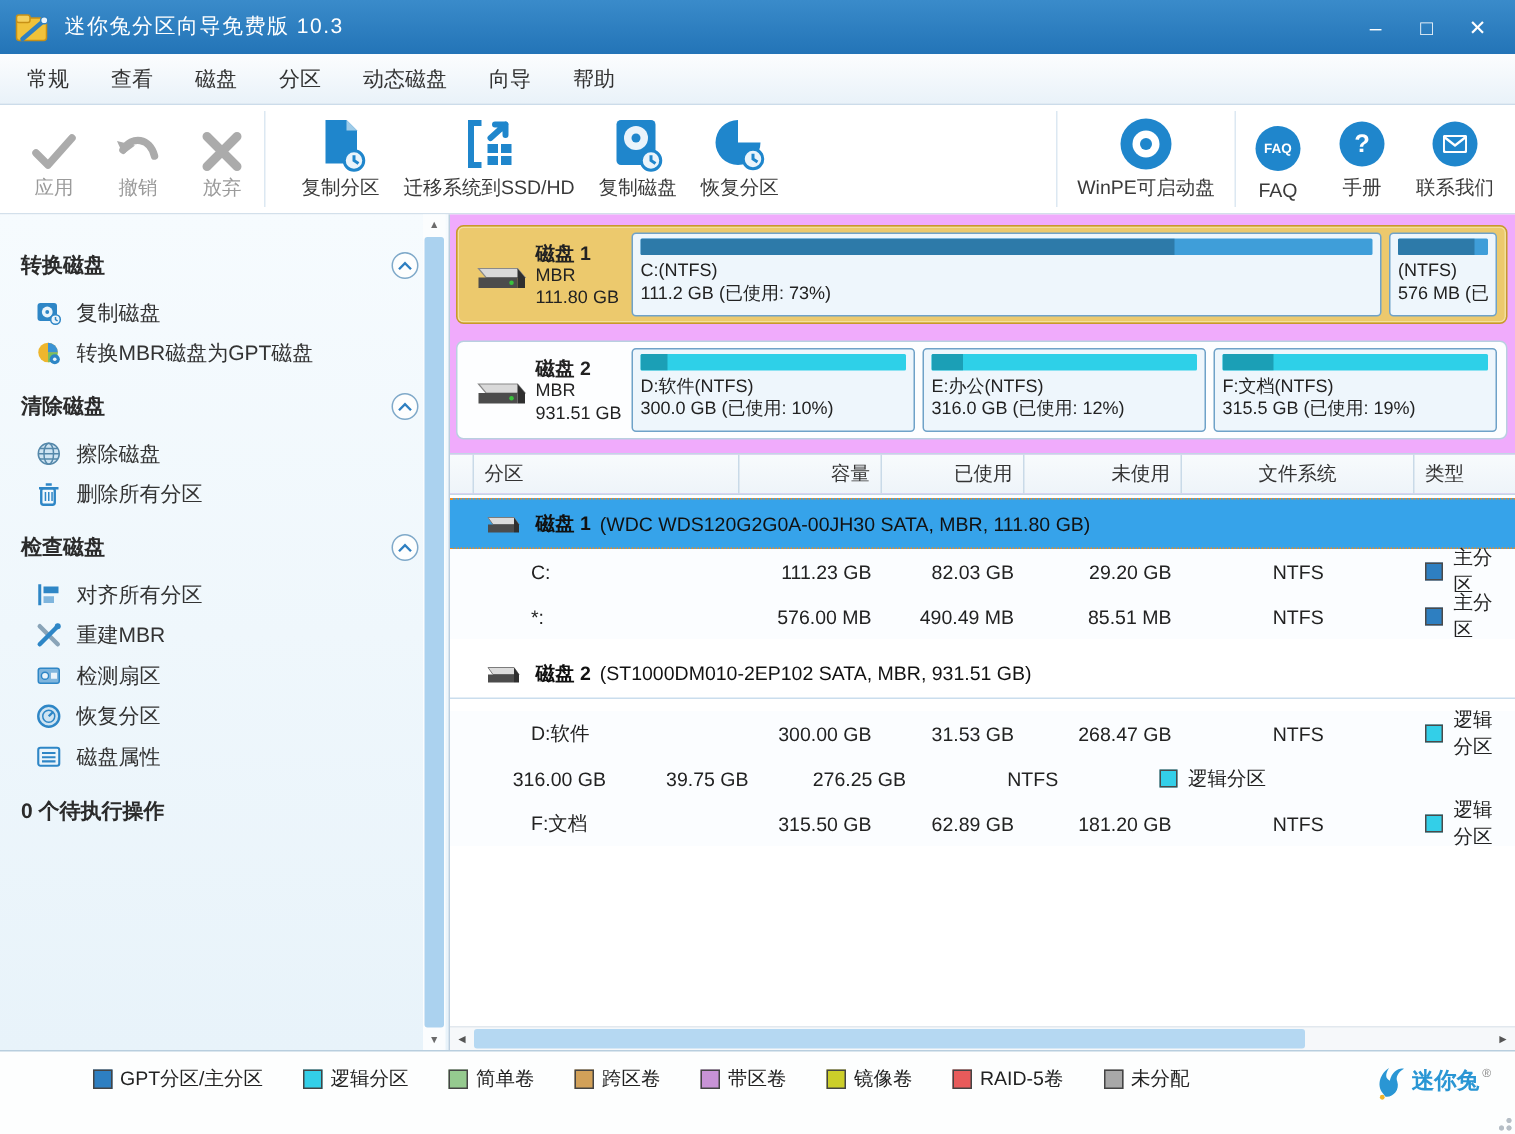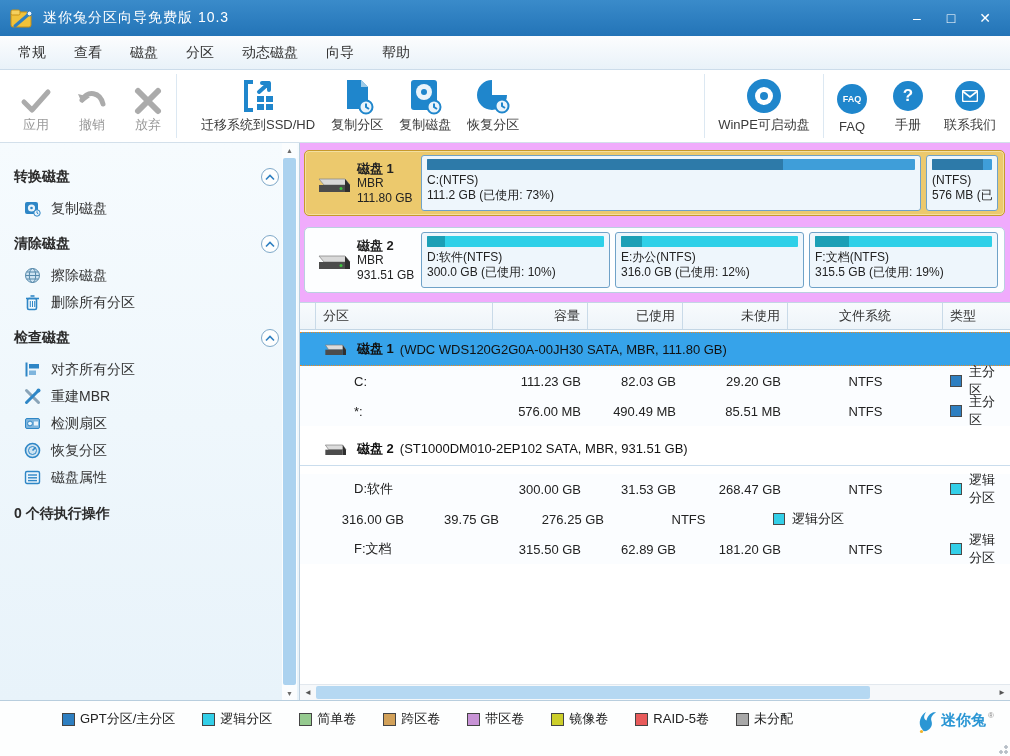--- a/index.html
+++ b/index.html
@@ -184,44 +184,44 @@
         </div>
         <div class="tlabel">放弃</div>
       </div>
     </div>
 
     <div class="tb-sep"></div>
 
     <div class="tb-group" style="padding-left:16px;">
       <div class="tbtn">
         <div class="tico">
+          <svg width="36" height="38" viewBox="0 0 36 38">
+            <path d="M8 3 H22 L29 10 V32 H8 Z" fill="#1f86cc"></path>
+            <path d="M22 3 L22 10 H29 Z" fill="#9ecbe8"></path>
+            <circle cx="27" cy="30" r="6.5" fill="#eaf4fb" stroke="#1f86cc" stroke-width="2"></circle>
+            <path d="M27 26.5 V30 L30 32" fill="none" stroke="#1f86cc" stroke-width="2"></path>
+          </svg>
+        </div>
+        <div class="tlabel">复制分区</div>
+      </div>
+      <div class="tbtn">
+        <div class="tico">
           <svg width="38" height="36" viewBox="0 0 38 36">
             <path d="M14 4 H7 V32 H14" fill="none" stroke="#1f86cc" stroke-width="4"></path>
             <rect x="18" y="18" width="7" height="6" fill="#1f86cc"></rect>
               <rect x="27" y="18" width="7" height="6" fill="#1f86cc"></rect>
             <rect x="18" y="26" width="7" height="6" fill="#1f86cc"></rect>
               <rect x="27" y="26" width="7" height="6" fill="#1f86cc"></rect>
             <path d="M20 14 L30 5 M30 5 h-7 M30 5 v7" fill="none" stroke="#1f86cc" stroke-width="4" stroke-linecap="round"></path>
           </svg>
         </div>
         <div class="tlabel">迁移系统到SSD/HD</div>
       </div>
       <div class="tbtn">
         <div class="tico">
-          <svg width="36" height="38" viewBox="0 0 36 38">
-            <path d="M8 3 H22 L29 10 V32 H8 Z" fill="#1f86cc"></path>
-            <path d="M22 3 L22 10 H29 Z" fill="#9ecbe8"></path>
-            <circle cx="27" cy="30" r="6.5" fill="#eaf4fb" stroke="#1f86cc" stroke-width="2"></circle>
-            <path d="M27 26.5 V30 L30 32" fill="none" stroke="#1f86cc" stroke-width="2"></path>
-          </svg>
-        </div>
-        <div class="tlabel">复制分区</div>
-      </div>
-      <div class="tbtn">
-        <div class="tico">
           <svg width="38" height="38" viewBox="0 0 38 38">
             <rect x="5" y="3" width="26" height="30" rx="3" fill="#1f86cc"></rect>
             <circle cx="18" cy="15" r="8" fill="#eaf4fb"></circle>
               <circle cx="18" cy="15" r="3" fill="#1f86cc"></circle>
             <circle cx="28" cy="30" r="6.5" fill="#eaf4fb" stroke="#1f86cc" stroke-width="2"></circle>
             <path d="M28 26.5 V30 L31 32" fill="none" stroke="#1f86cc" stroke-width="2"></path>
           </svg>
         </div>
         <div class="tlabel">复制磁盘</div>
       </div>
@@ -301,20 +301,32 @@
         <span class="sb-ico">
           <svg width="17" height="17" viewBox="0 0 17 17">
               <rect x="1" y="2" width="13" height="12" rx="2" fill="#2e86c6"></rect>
               <circle cx="7.5" cy="8" r="3.6" fill="#eaf4fb"></circle>
               <circle cx="7.5" cy="8" r="1.3" fill="#2e86c6"></circle>
               <circle cx="13" cy="13" r="3.2" fill="#eaf4fb" stroke="#2e86c6"></circle>
               <path d="M13 11.3 V13 L14.4 14" stroke="#2e86c6" fill="none"></path>
             </svg>
         </span>
         <span>复制磁盘</span>
+      </div>
+      <div class="sb-item">
+        <span class="sb-ico">
+          <svg width="17" height="17" viewBox="0 0 17 17">
+              <circle cx="8" cy="8" r="6.5" fill="#eeb62d"></circle>
+              <path d="M8 8 L8 1.5 A6.5 6.5 0 0 1 14.5 8 Z" fill="#3a93d4"></path>
+              <path d="M8 8 L14.5 8 A6.5 6.5 0 0 1 8 14.5 Z" fill="#7bbf5e"></path>
+              <circle cx="12.5" cy="12.5" r="3.4" fill="#2e86c6"></circle>
+              <circle cx="12.5" cy="12.5" r="1.2" fill="#eaf4fb"></circle>
+            </svg>
+        </span>
+        <span>转换MBR磁盘为GPT磁盘</span>
       </div>
 
       <div class="sb-section-title">
         <span>清除磁盘</span>
         <span class="collapse-btn">
           <svg width="10" height="7" viewBox="0 0 10 7">
               <path d="M1 5.5 L5 1.5 L9 5.5" fill="none" stroke="#2e7fc1" stroke-width="1.6"></path>
             </svg>
         </span>
       </div>

